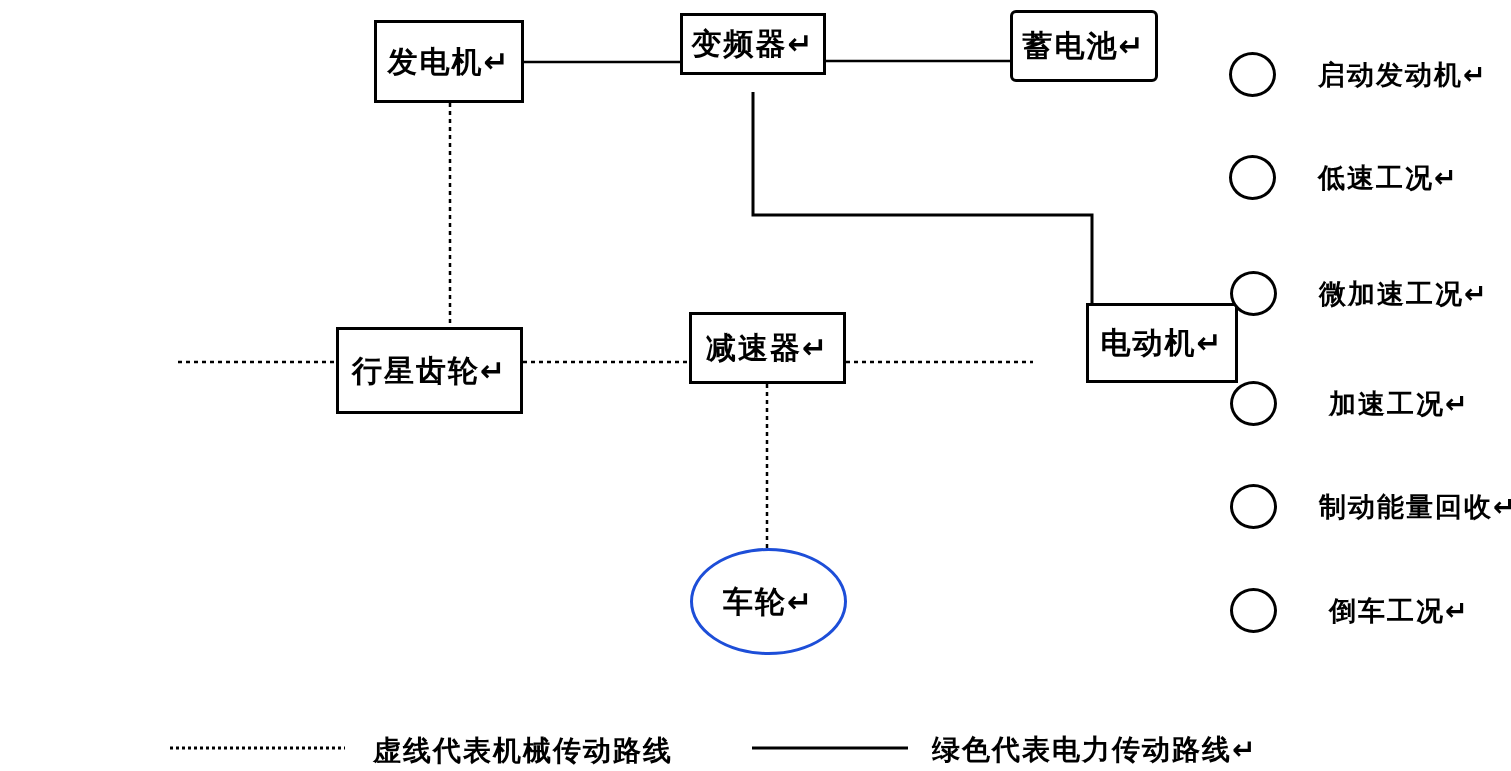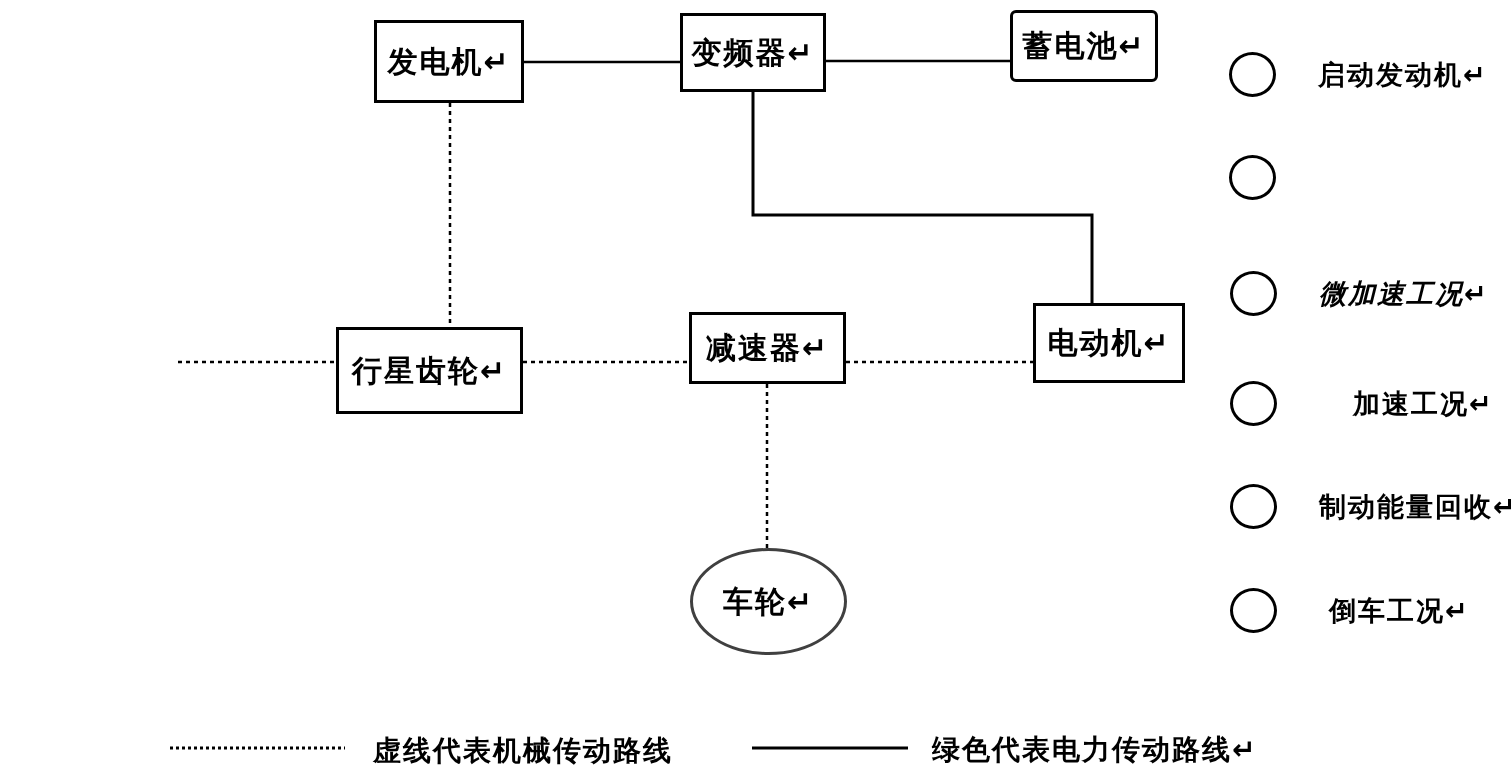--- a/index.html
+++ b/index.html
@@ -23,27 +23,27 @@
   .node-label{
     font-size:30px;
     font-weight:bold;
     letter-spacing:2px;
     white-space:nowrap;
     line-height:1;
   }
   .ellipse{border-radius:50%;}
   
   .n-generator{left:374px;top:20px;width:150px;height:83px;}
-  .n-inverter{left:680px;top:13px;width:146px;height:79px;}
+  .n-inverter{left:680px;top:13px;width:146px;height:62px;}
   .n-battery{left:1010px;top:10px;width:148px;height:72px;border-radius:6px;}
   .n-engine{left:10px;top:326px;width:168px;height:70px;}
   .n-planetary{left:336px;top:327px;width:187px;height:87px;}
   .n-reducer{left:689px;top:312px;width:157px;height:72px;}
-  .n-motor{left:1033px;top:303px;width:152px;height:80px;}
-  .n-wheel{left:690px;top:548px;width:157px;height:107px;border:3px solid #404040;align-items:center;}
+  .n-motor{left:1086px;top:303px;width:152px;height:80px;}
+  .n-wheel{left:690px;top:548px;width:157px;height:107px;border:3px solid #1d4ed8;align-items:center;}
   
   .mode-row{
     position:absolute;
     display:flex;align-items:center;
     z-index:2;
   }
   .mode-circle{
     box-sizing:border-box;
     width:47px;height:45px;
     border:3px solid #000;
@@ -53,22 +53,22 @@
   }
   .mode-label{
     margin-left:42px;
     font-size:27px;
     font-weight:bold;
     letter-spacing:2px;
     white-space:nowrap;
   }
   .m0{left:1229px;top:52px;}
   .m1{left:1229px;top:155px;}
-  .m2{left:1230px;top:271px;font-style:italic;}
-  .m3{left:1230px;top:381px;gap:24px;}
+  .m2{left:1230px;top:271px;}
+  .m3{left:1230px;top:381px;}
   .m4{left:1230px;top:484px;}
   .m5{left:1230px;top:588px;}
   .m3 .mode-label,.m5 .mode-label{margin-left:52px;}
   
   .linetype-label{
     position:absolute;
     font-size:28px;
     font-weight:bold;
     letter-spacing:2px;
     white-space:nowrap;
@@ -119,20 +119,21 @@
   <div class="node ellipse n-wheel">
     <span class="node-label">车轮↵</span>
   </div>
 
   <div class="mode-row m0">
     <span class="mode-circle"></span>
     <span class="mode-label">启动发动机↵</span>
   </div>
   <div class="mode-row m1">
     <span class="mode-circle"></span>
+    <span class="mode-label">低速工况↵</span>
   </div>
   <div class="mode-row m2">
     <span class="mode-circle"></span>
     <span class="mode-label">微加速工况↵</span>
   </div>
   <div class="mode-row m3">
     <span class="mode-circle"></span>
     <span class="mode-label">加速工况↵</span>
   </div>
   <div class="mode-row m4">

